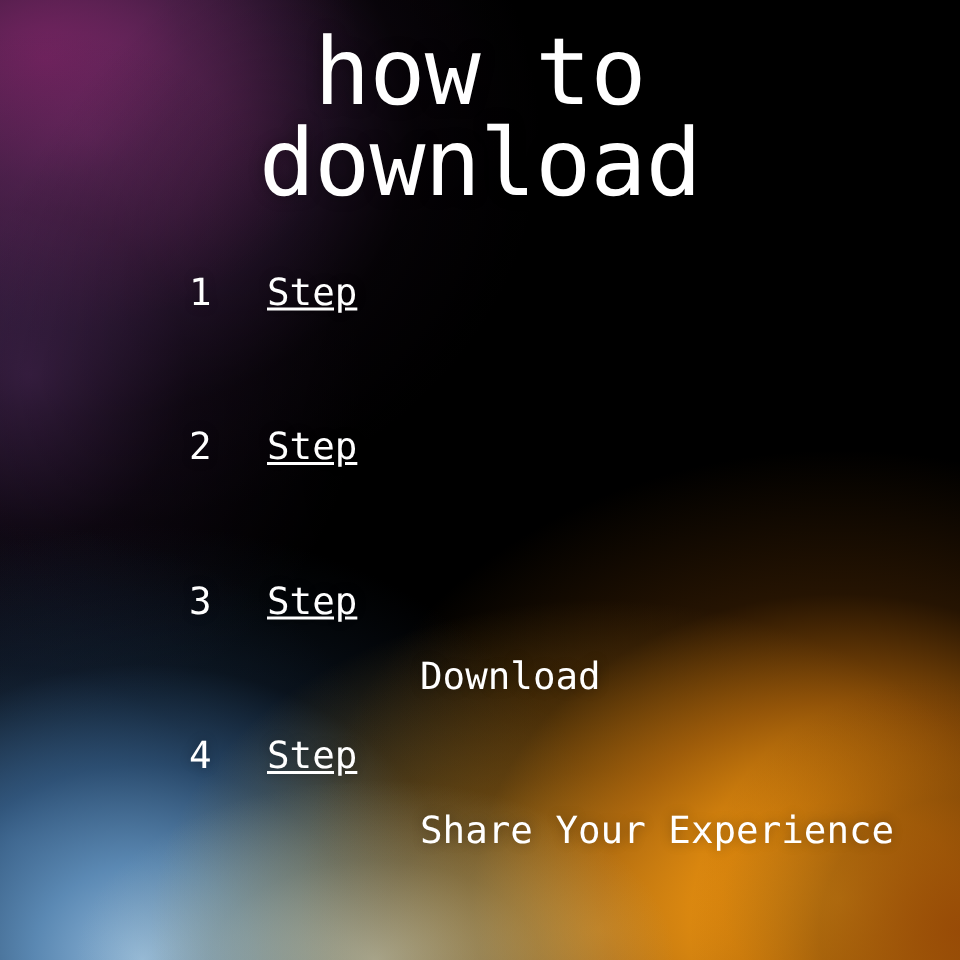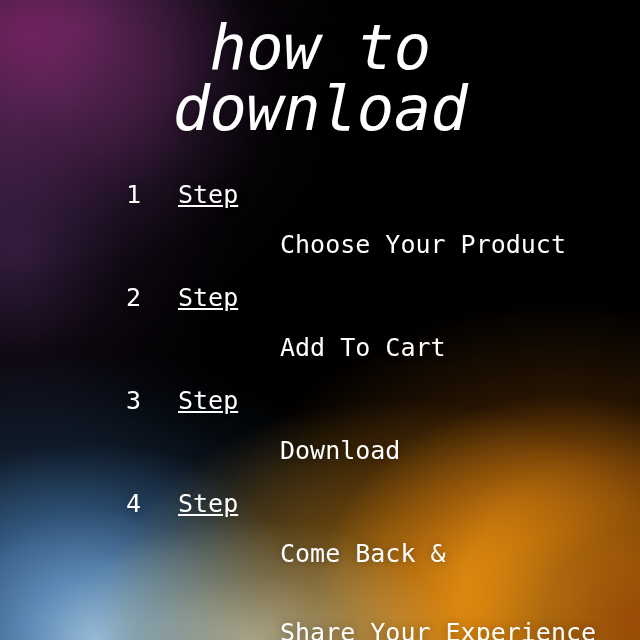--- a/index.html
+++ b/index.html
@@ -117,21 +117,20 @@
   #title-block {
     position: absolute;
     top: 18px;
     left: 0;
     right: 0;
     text-align: center;
     color: #ffffff;
     letter-spacing: -0.5px;
     line-height: 0.98;
     text-shadow: 0 0 10px rgba(0,0,0,0.35);
-    font-style: italic;
   }
   .title-line {
     display: block;
     font-size: 62px;
     font-weight: 400;
     white-space: pre;
   }
 
   #steps {
     position: absolute;
@@ -199,45 +198,38 @@
     <div id="title-block">
       <span class="title-line">how to</span>
       <span class="title-line">download</span>
     </div>
 
     <div id="steps">
 
       <div class="step-row r0">
         <span class="step-num">1</span>
         <span class="step-word">Step</span>
-        <span class="step-desc">
-          <span class="desc-line">Choose Your Product</span>
-        </span>
       </div>
 
       <div class="step-row r1">
         <span class="step-num">2</span>
         <span class="step-word">Step</span>
-        <span class="step-desc">
-          <span class="desc-line">Add To Cart</span>
-        </span>
       </div>
 
       <div class="step-row r2">
         <span class="step-num">3</span>
         <span class="step-word">Step</span>
         <span class="step-desc">
           <span class="desc-line">Download</span>
         </span>
       </div>
 
       <div class="step-row r3">
         <span class="step-num">4</span>
         <span class="step-word">Step</span>
         <span class="step-desc">
-          <span class="desc-line">Come Back &amp;</span>
           <span class="desc-line">Share Your Experience</span>
         </span>
       </div>
 
     </div>
   </div>
 </div>
 
 </body></html>

